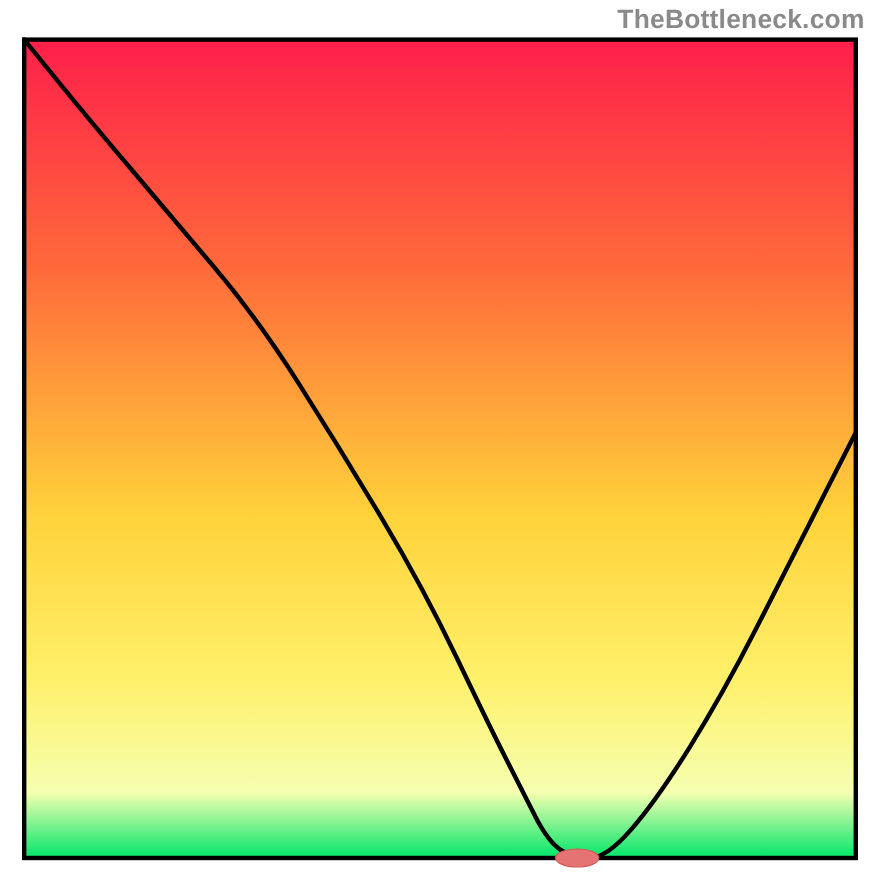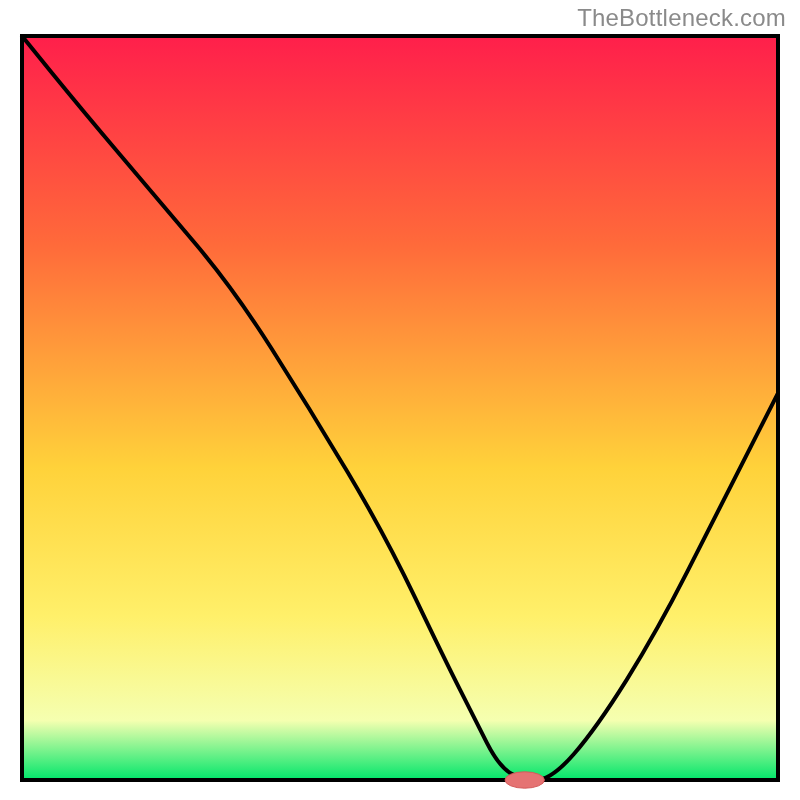--- a/index.html
+++ b/index.html
@@ -14,21 +14,21 @@
     position: relative;
     width: 800px;
     height: 800px;
   }
   .watermark {
     position: absolute;
     top: 4px;
     right: 14px;
     font-family: Arial, Helvetica, sans-serif;
     font-size: 24px;
-    font-weight: 400;
+    font-weight: 700;
     color: #8a8a8a;
     letter-spacing: 0.2px;
   }
   svg {
     display: block;
   }
 </style>
 </head>
 <body>
 

